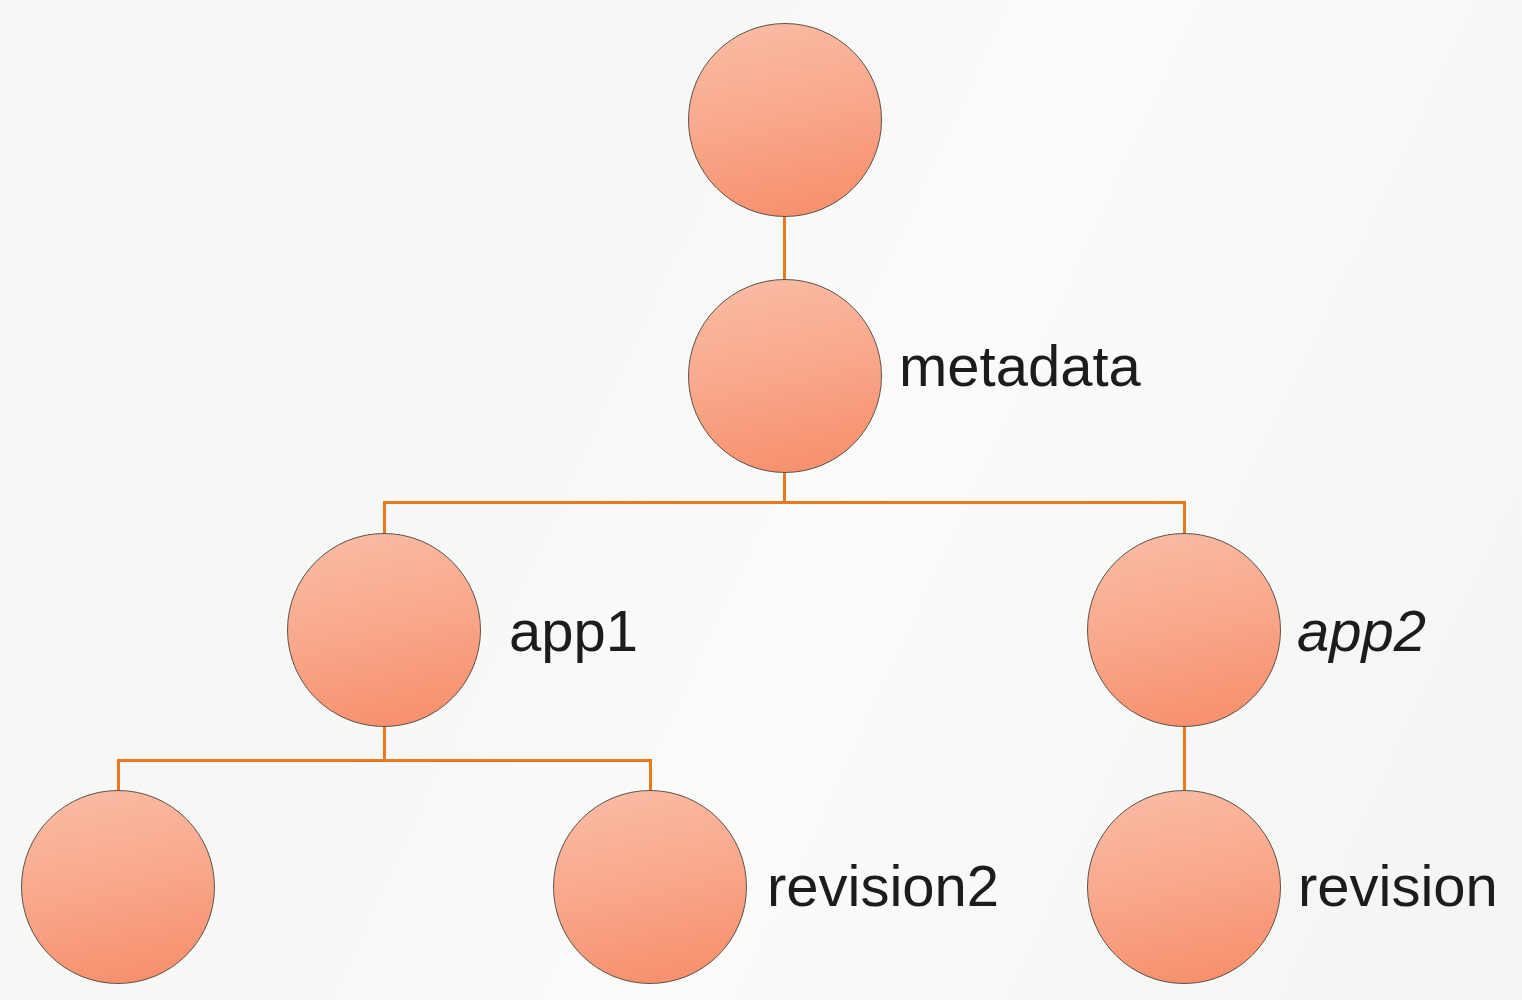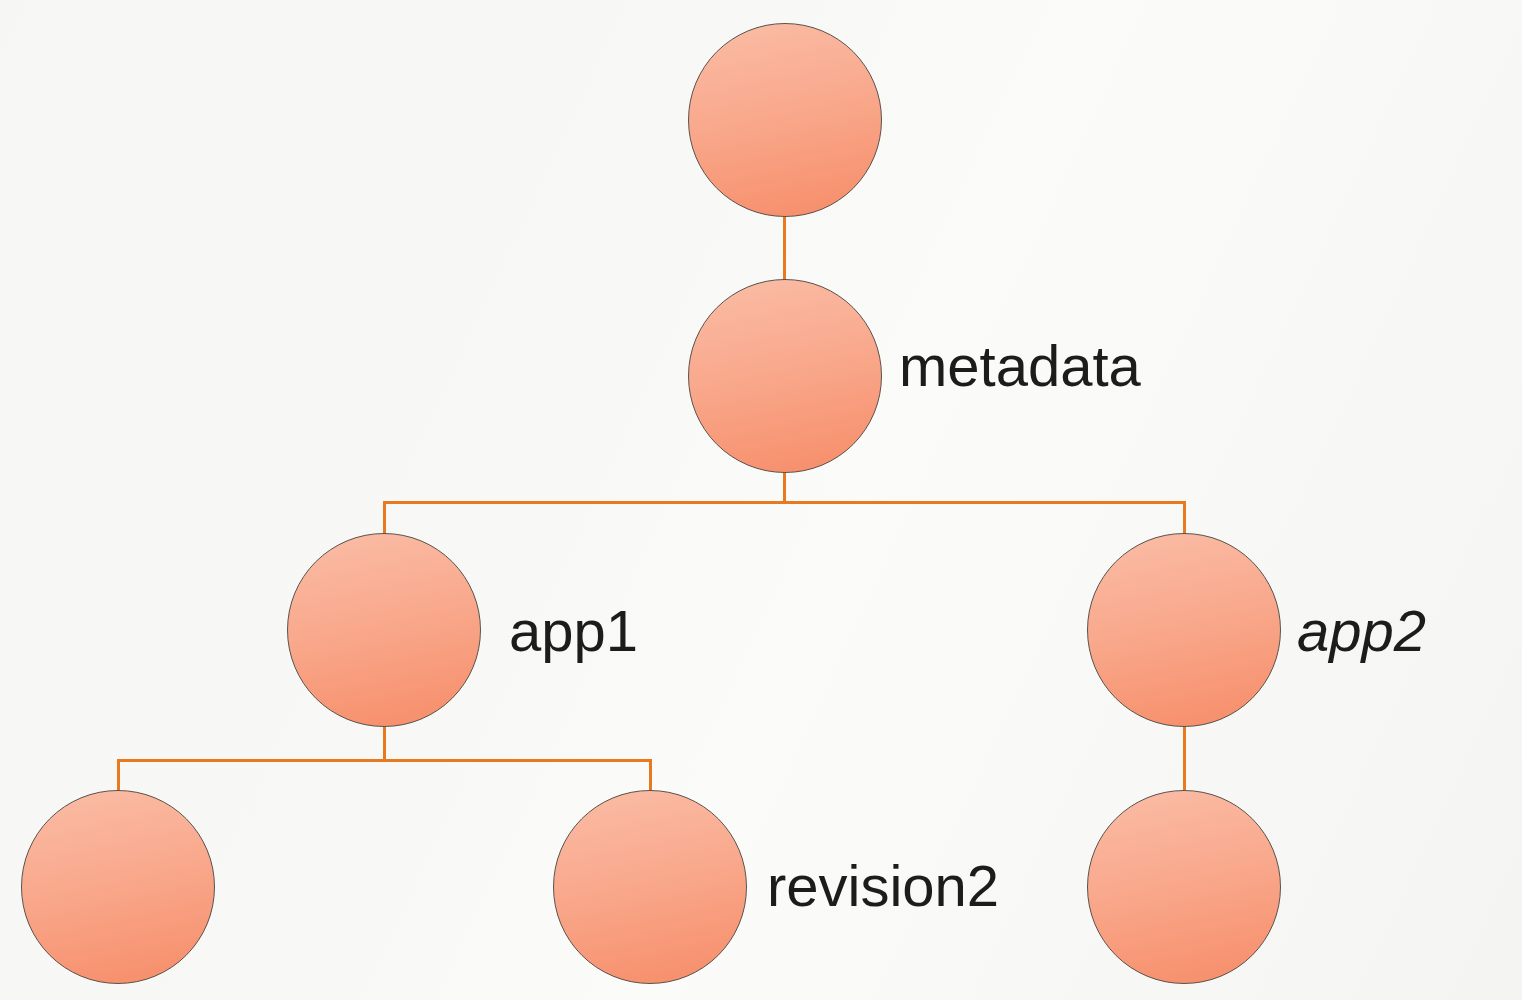--- a/index.html
+++ b/index.html
@@ -66,14 +66,15 @@
   <div class="circle" style="left:287px;  top:533px;"></div>
   <div class="circle" style="left:1087px; top:533px;"></div>
   <div class="circle" style="left:21px;   top:790px;"></div>
   <div class="circle" style="left:553px;  top:790px;"></div>
   <div class="circle" style="left:1087px; top:790px;"></div>
 
   <div class="label" style="left:899px;  top:368px;">metadata</div>
   <div class="label" style="left:497px;  top:633px;margin-left:12px;">app1</div>
   <div class="label" style="left:1297px; top:633px;font-style:italic;">app2</div>
   <div class="label" style="left:767px;  top:888px;">revision2</div>
+  <div class="label" style="left:1298px; top:888px;">revision</div>
 
 </div>
 
 </body></html>

